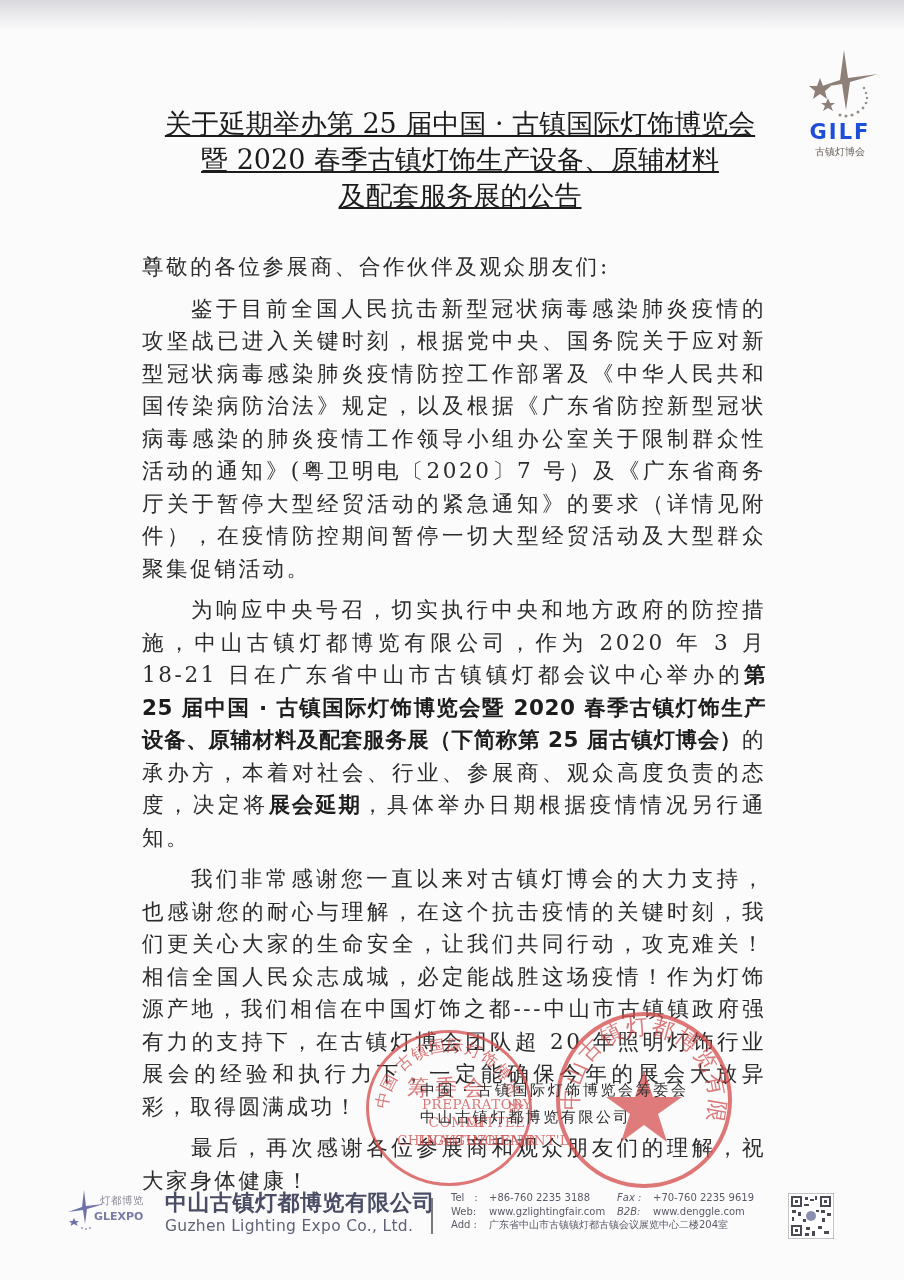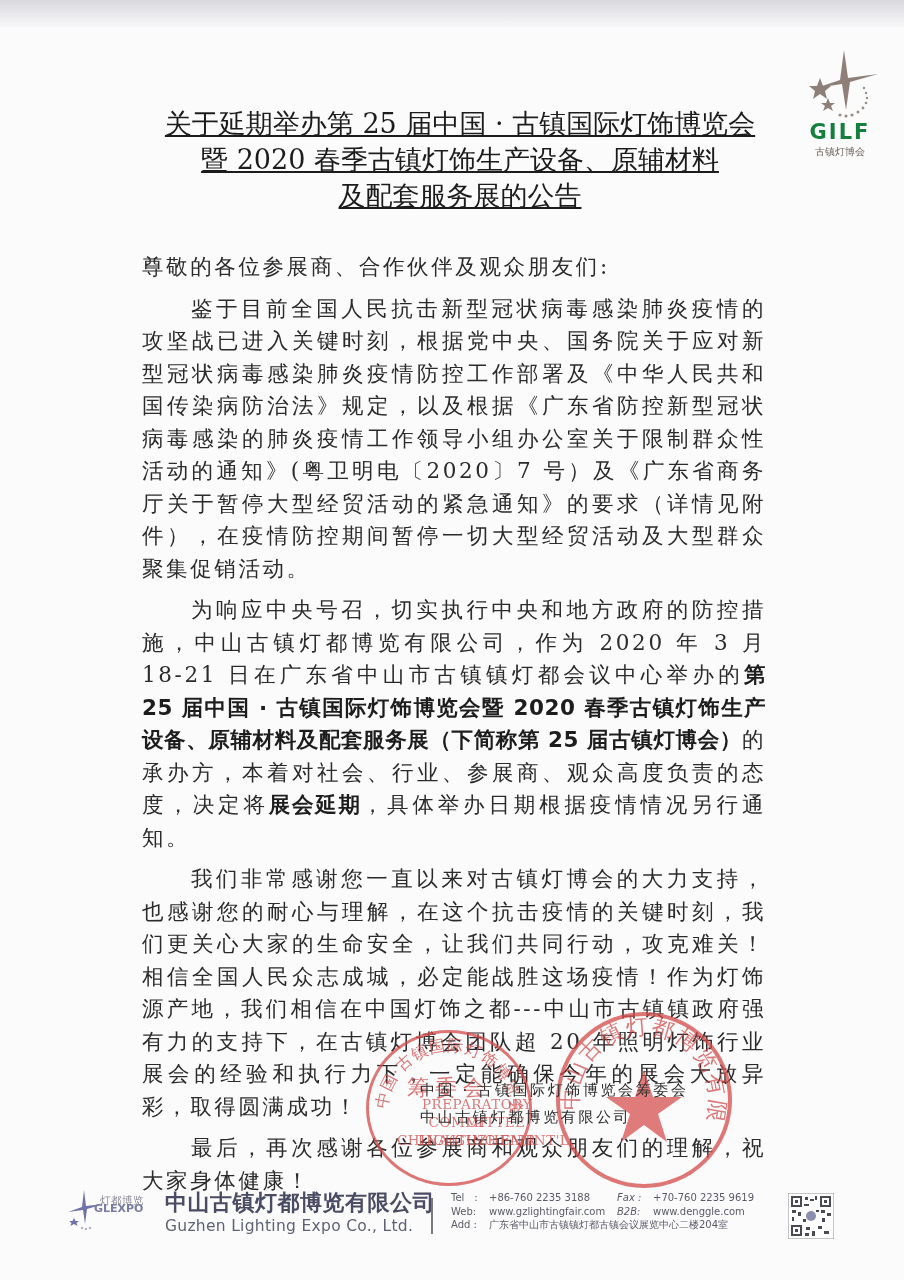--- a/index.html
+++ b/index.html
@@ -14,21 +14,21 @@
       position: absolute; left: 0; top: 0; width: 904px; height: 30px;
       background: linear-gradient(#d9d9de, rgba(251,251,252,0));
     }
     .logo-gilf {
       position: absolute; left: 796px; top: 48px; width: 96px; height: 100px;
     }
     .logo-gilf .mark { position: absolute; left: 0; top: 0; width: 96px; height: 76px; }
     .logo-gilf .word {
       position: absolute; left: 4px; top: 72px; width: 80px; text-align: center;
       font-family: "DejaVu Sans", sans-serif; font-size: 21px; font-weight: bold;
-      color: #15803d; letter-spacing: 2px;
+      color: #1d4ed8; letter-spacing: 2px;
     }
     .logo-gilf .sub {
       position: absolute; left: 4px; top: 97px; width: 80px; text-align: center;
       font-family: "DejaVu Sans", sans-serif; font-size: 10px; color: #6b645e;
     }
     .title {
       position: absolute; left: 110px; top: 106px; width: 700px;
       text-align: center; font-size: 27px; line-height: 36px; color: #1c1c1c;
     }
     .title div { white-space: nowrap; text-decoration: underline; }
@@ -67,21 +67,21 @@
       font-size: 15px; line-height: 27px; color: #2b2b2b; text-align: left;
       letter-spacing: 2.6px;
     }
     .signoff .date { padding-right: 40px; letter-spacing: 2px; }
     .footer-logo { position: absolute; left: 66px; top: 1188px; width: 80px; height: 48px; }
     .footer-logo .cn {
       position: absolute; left: 34px; top: 6px; font-family: "DejaVu Sans", sans-serif;
       font-size: 10.5px; color: #8a8a96; letter-spacing: 0.5px;
     }
     .footer-logo .en {
-      position: absolute; left: 28px; top: 14px; font-family: "DejaVu Sans", sans-serif;
+      position: absolute; left: 28px; top: 22px; font-family: "DejaVu Sans", sans-serif;
       font-size: 11px; font-weight: bold; color: #7a7ba2;
     }
     .footer-company { position: absolute; left: 165px; top: 1190px; }
     .footer-company .cn {
       font-family: "DejaVu Sans", sans-serif; font-weight: bold; font-size: 22px;
       color: #4a4c63; letter-spacing: 0.5px; white-space: nowrap; line-height: 26px;
     }
     .footer-company .en {
       font-family: "DejaVu Sans", sans-serif; font-size: 15.5px; color: #5f6275;
       white-space: nowrap; line-height: 20px; letter-spacing: 0.3px;

